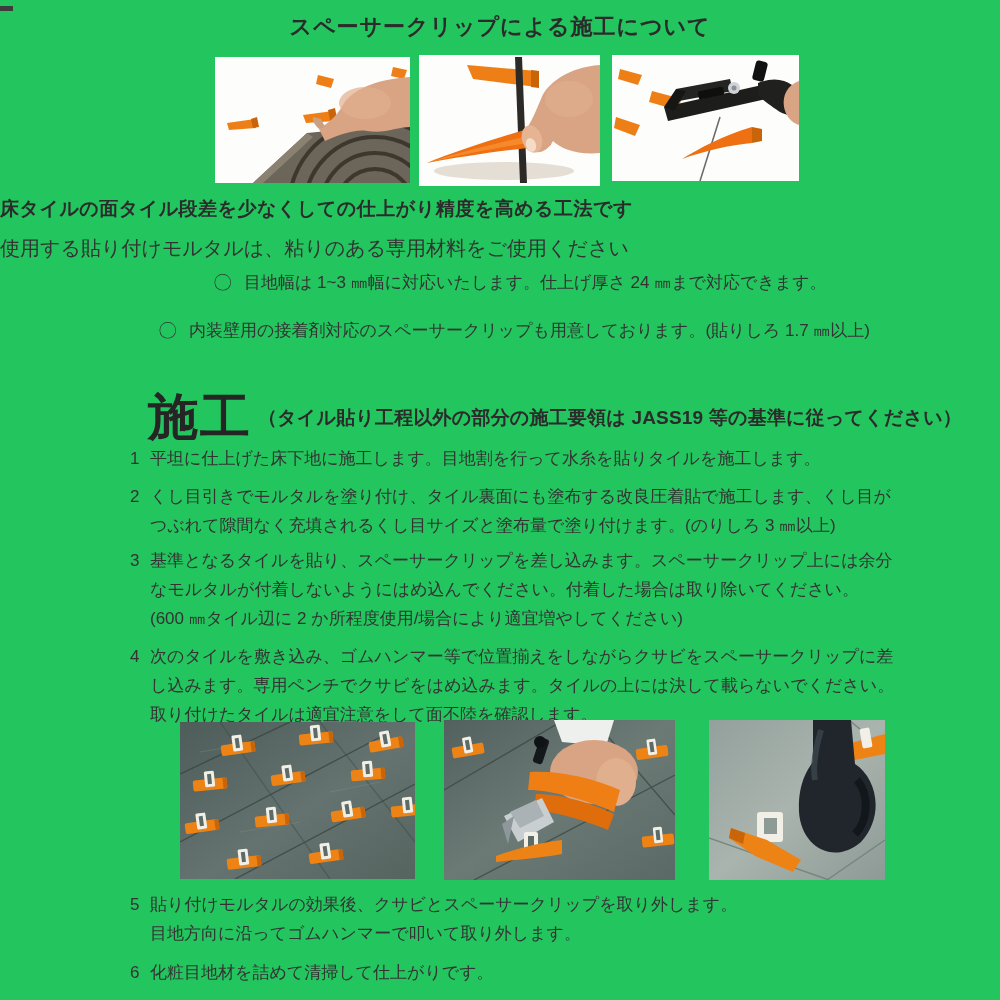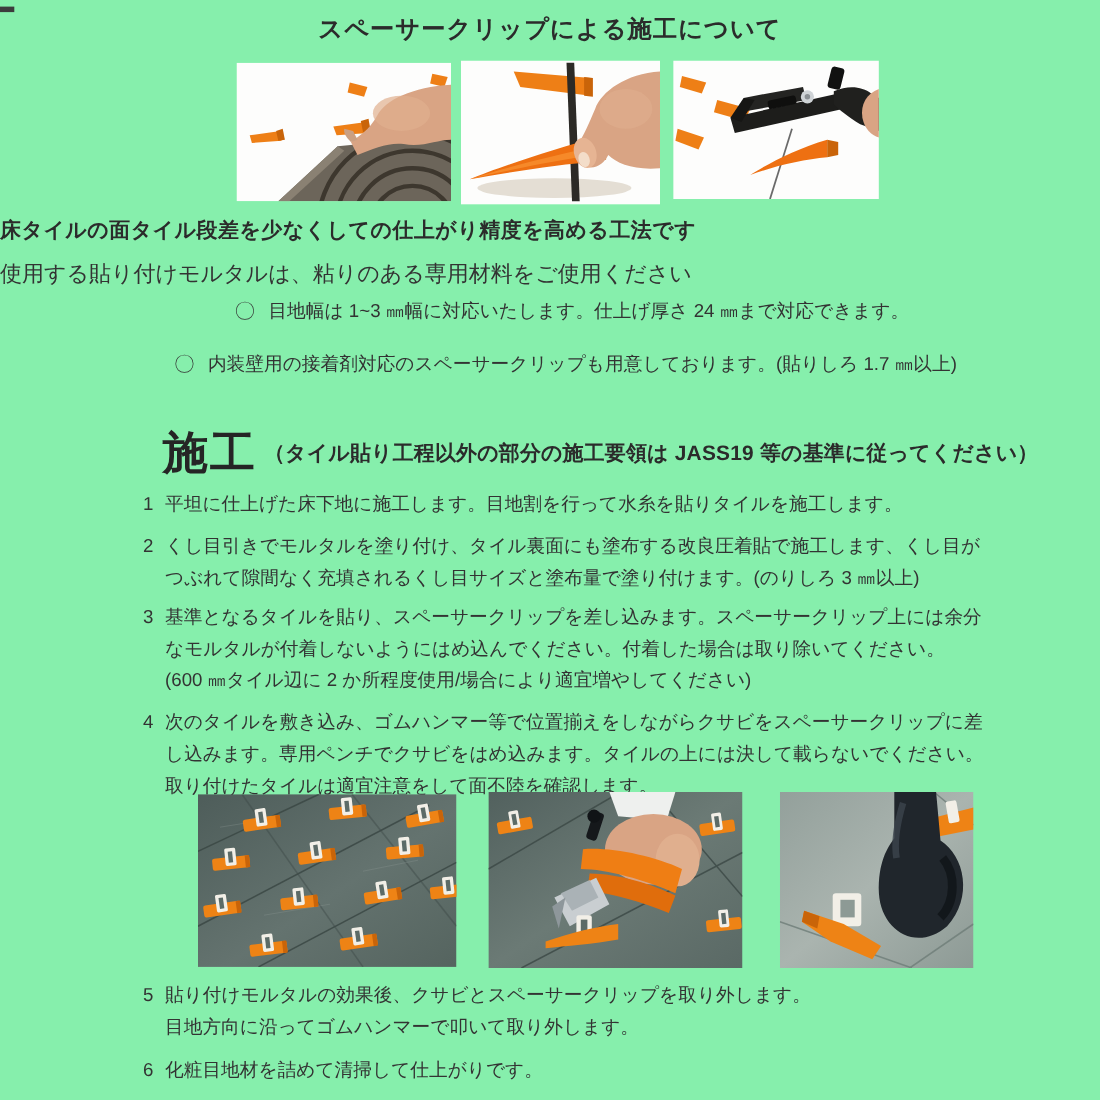--- a/index.html
+++ b/index.html
@@ -1,42 +1,42 @@
 <!DOCTYPE html>
 <html><head>
 <meta charset="utf-8">
 <style>
   html,body{margin:0;padding:0;}
   body{
     width:1000px;height:1000px;background:#ffffff;
     font-family:"Liberation Sans","DejaVu Sans",sans-serif;
     color:#2f2f2f;
   }
-  .page{position:relative;width:1000px;height:1000px;background:#86efac;overflow:hidden;}
+  .page{position:relative;width:1000px;height:1000px;background:#22c55e;overflow:hidden;}
   .scan-mark{position:absolute;left:0;top:6px;width:13px;height:5px;background:#3c3c3c;}
   .title{
     position:absolute;top:12px;left:0;width:1000px;text-align:center;
     font-size:22px;font-weight:bold;letter-spacing:1px;color:#2b2b2b;
   }
   .photo{position:absolute;}
   .photo svg{display:block;}
   .headline{
     position:absolute;top:196px;left:0;width:832px;text-align:left;
     font-size:19px;font-weight:bold;letter-spacing:.5px;color:#2b2b2b;
   }
   .subline{
     position:absolute;top:235px;left:0;width:1000px;text-align:left;
     font-size:20px;color:#333;
   }
   .bullet{position:absolute;font-size:17px;color:#333;white-space:nowrap;}
   .bullet .marker{display:inline-block;font-size:19px;margin-right:12px;transform:translateY(1px);}
   .bullet-1{top:269px;left:213px;}
   .bullet-2{top:317px;left:158px;}
   .section-heading{position:absolute;top:384px;left:148px;white-space:nowrap;}
-  .section-heading .big{font-size:41px;font-weight:bold;color:#252525;letter-spacing:2px;vertical-align:middle;}
+  .section-heading .big{font-size:50px;font-weight:bold;color:#252525;letter-spacing:2px;vertical-align:middle;}
   .section-heading .note{font-size:19px;font-weight:bold;color:#2b2b2b;margin-left:6px;vertical-align:middle;letter-spacing:.2px;margin-top:12px;}
   .step{
     position:absolute;left:128px;width:772px;font-size:17px;line-height:29px;color:#333;
     padding-left:22px;box-sizing:border-box;
   }
   .step .num{position:absolute;left:2px;top:0;}
   .step-1{top:444px;}
   .step-2{top:482px;}
   .step-3{top:546px;}
   .step-4{top:642px;}

